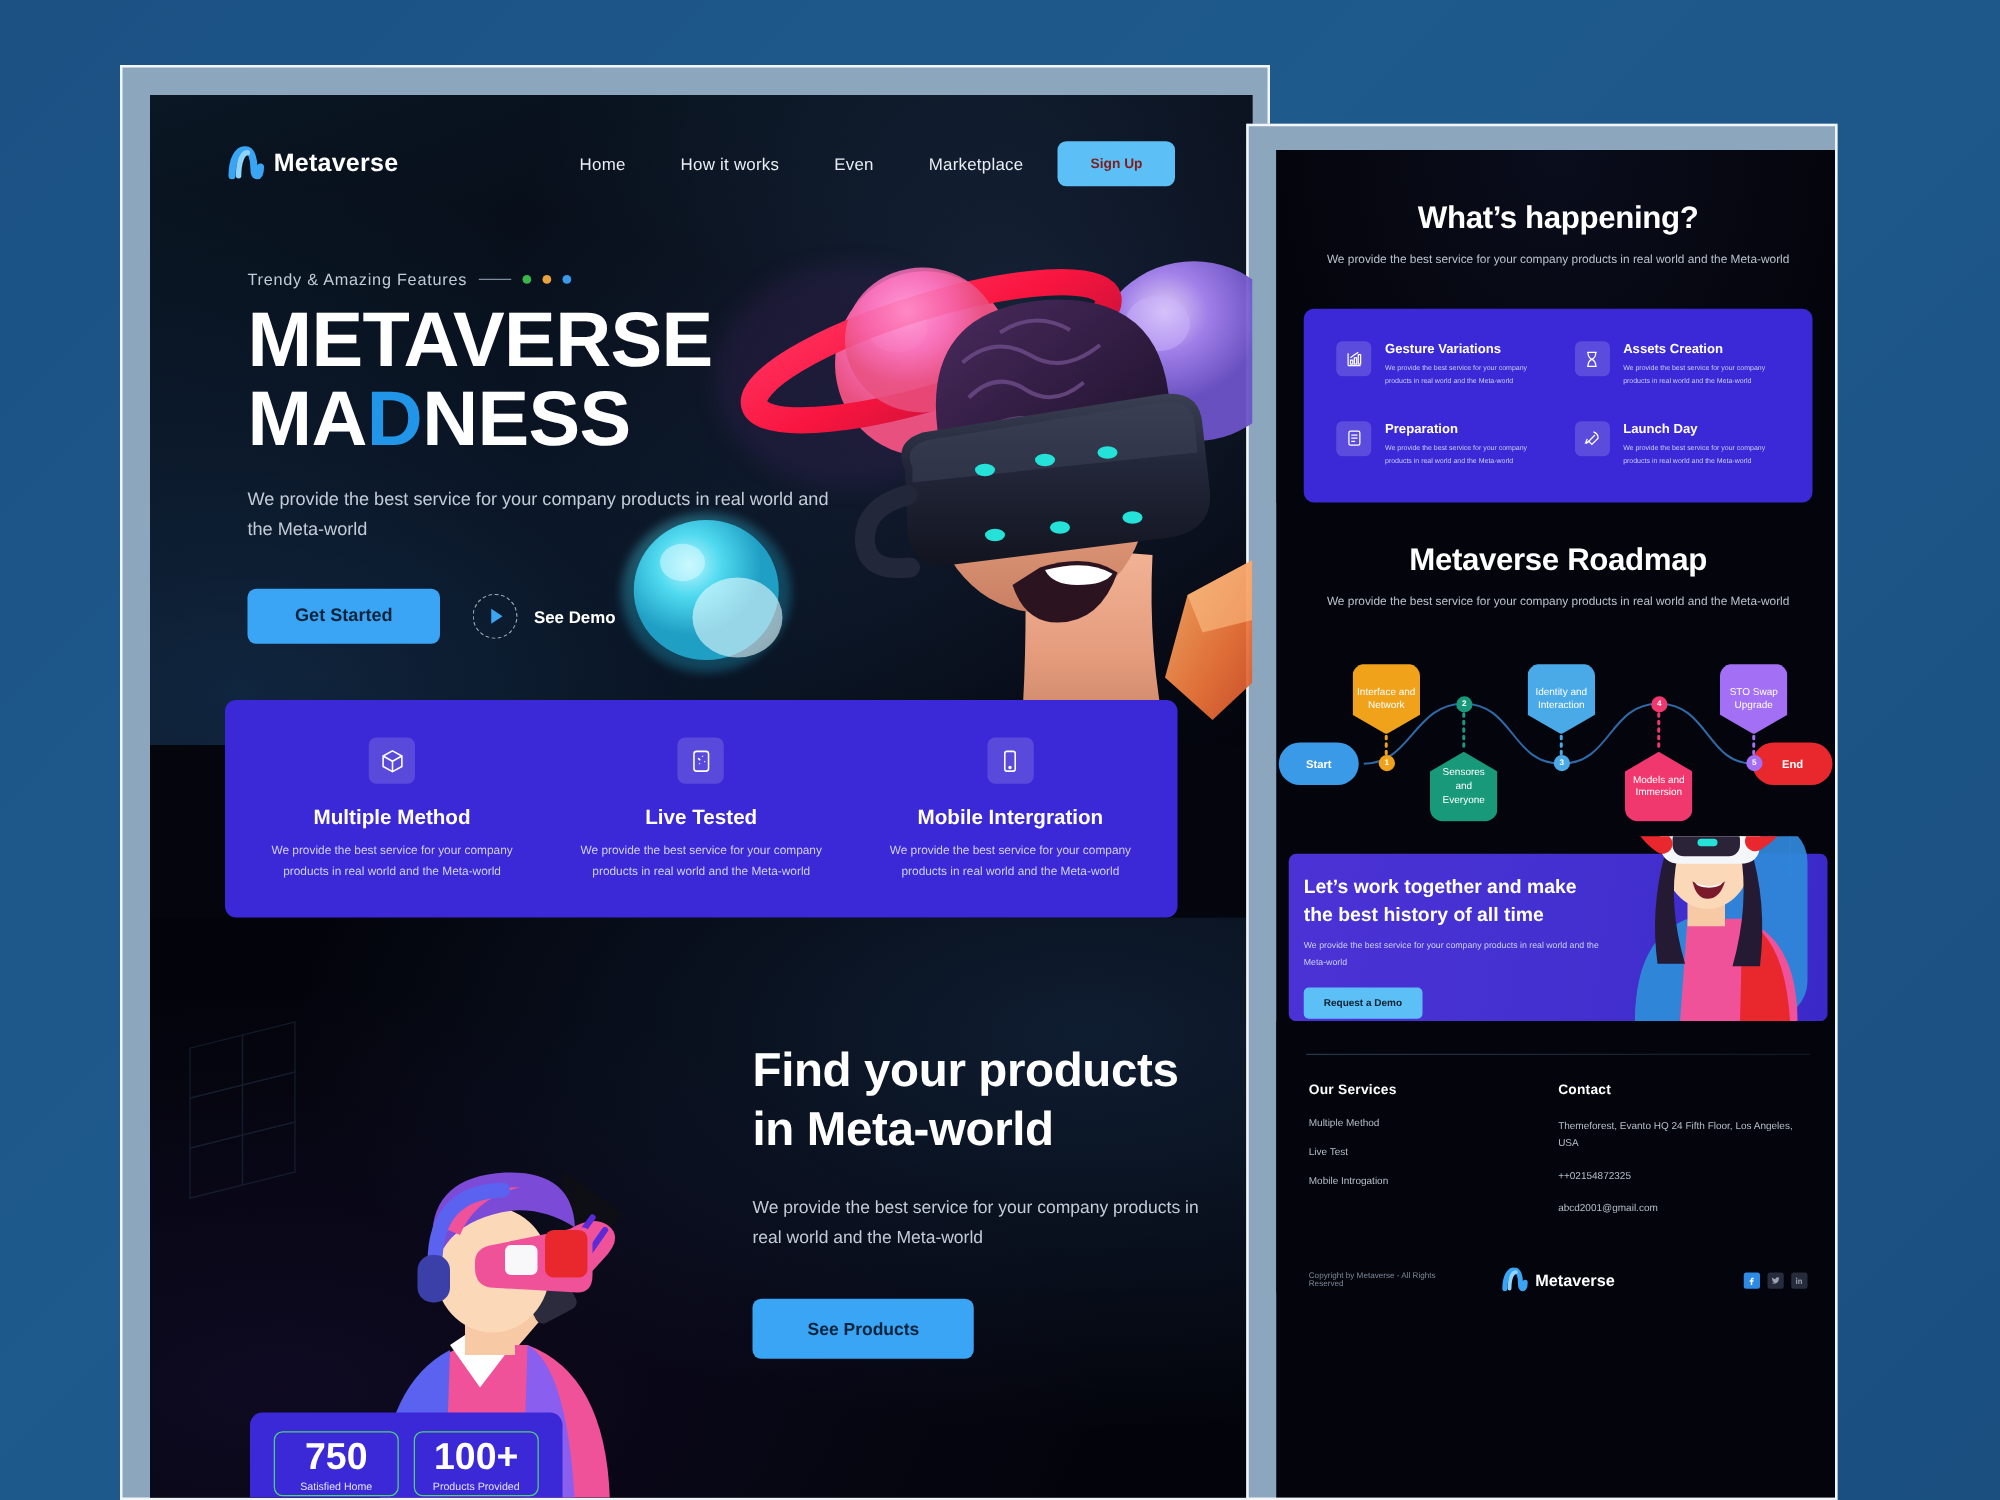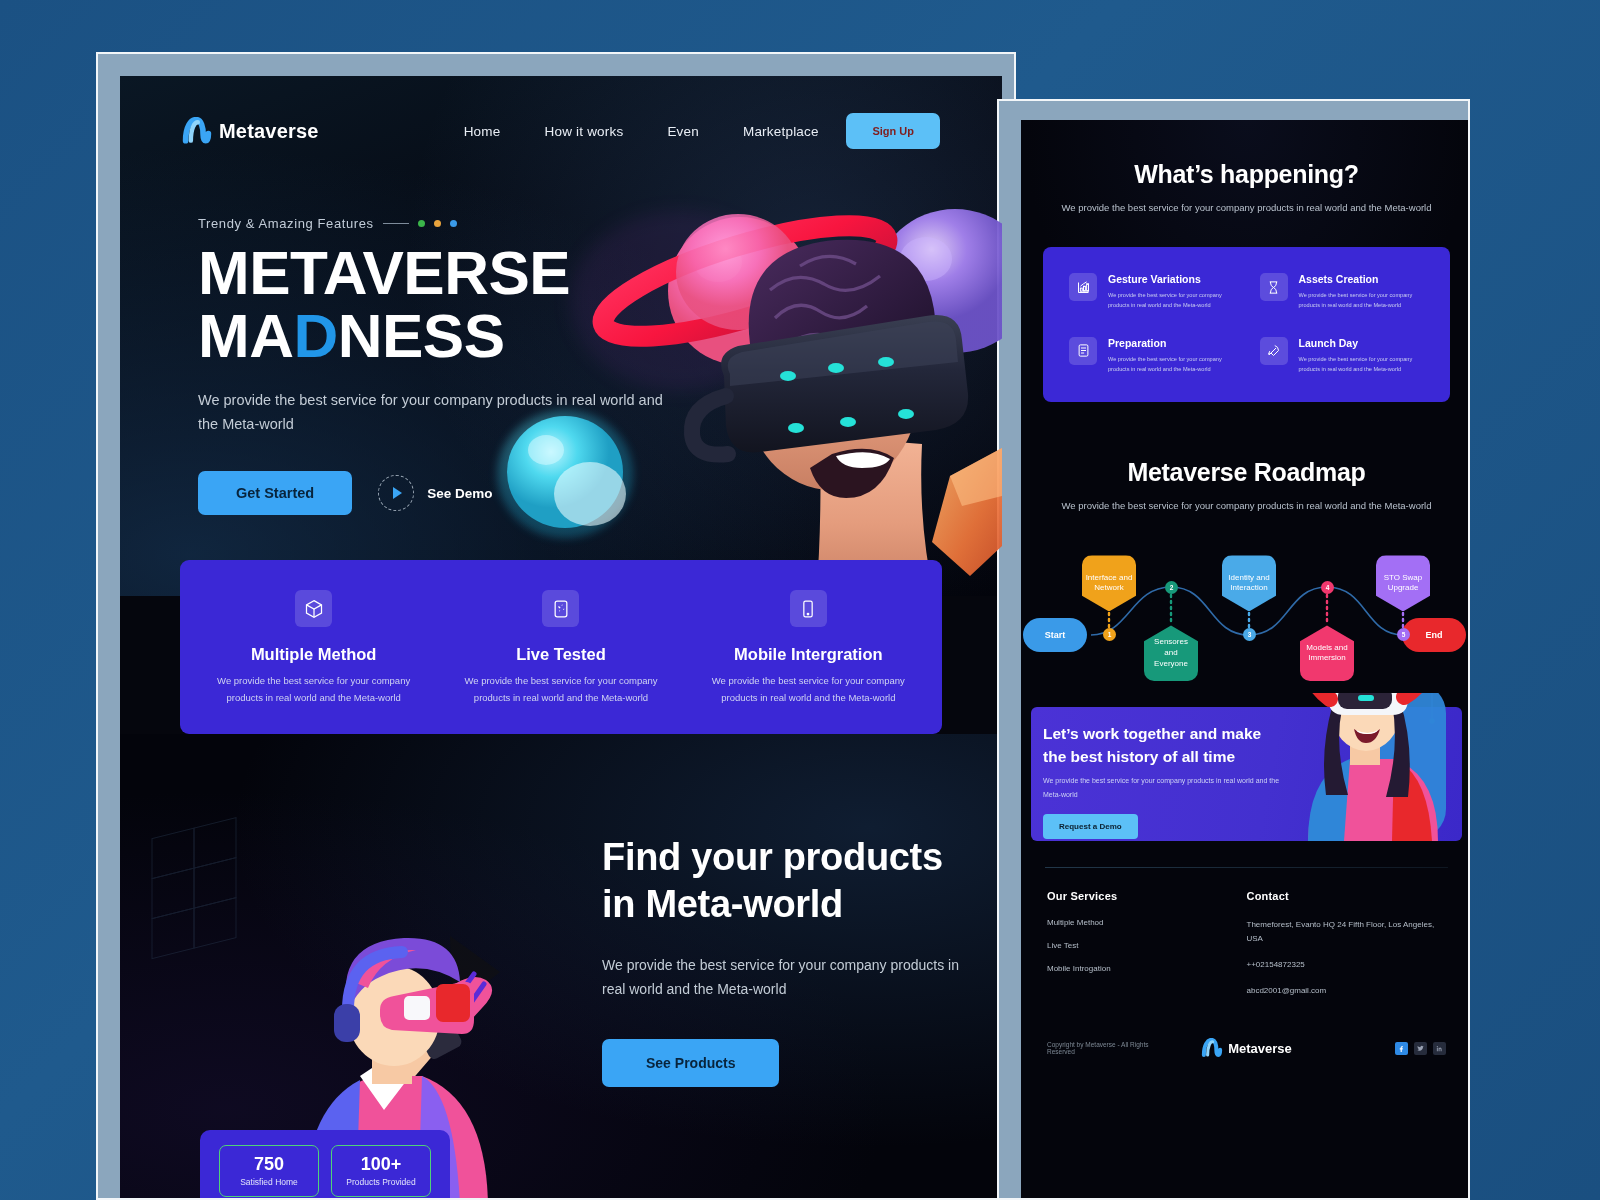--- a/index.html
+++ b/index.html
@@ -120,21 +120,21 @@
 
   .statbar {
     position: absolute; left: 80px; bottom: 0; width: 250px; height: 74px;
     background: #3b28d6; border-radius: 10px 10px 0 0;
     display: flex; gap: 12px; align-items: center; justify-content: center; padding-top: 8px;
   }
   .stat {
     border: 1.4px solid #4fd17a; border-radius: 7px; width: 100px; height: 52px;
     display: flex; flex-direction: column; align-items: center; justify-content: center;
   }
-  .stat-num { color: #fff; font-size: 18px; font-weight: bold; line-height: 1.1; }
+  .stat-num { color: #fff; font-size: 30px; font-weight: bold; line-height: 1.1; }
   .stat-lbl { color: #e2e4fb; font-size: 8.5px; margin-top: 2px; }
 
   
   .rp { background: #04050c; }
   .rsec-happen {
     padding: 40px 0 0; text-align: center;
     background: radial-gradient(ellipse at 50% 0%, #0a0d1c 0%, #04050c 70%);
   }
   .h3 { color: #fff; font-size: 25px; font-weight: bold; letter-spacing: -.3px; }
   .rsub { color: #b9c2cd; font-size: 9.5px; line-height: 1.9; margin-top: 10px; }
@@ -144,21 +144,21 @@
     gap: 26px 26px; text-align: left;
   }
   .hc { display: flex; gap: 11px; }
   .hc-ico {
     width: 28px; height: 28px; border-radius: 5px; background: rgba(255,255,255,.17);
     flex: 0 0 28px; display: flex; align-items: center; justify-content: center;
   }
   .hc-t { color: #fff; font-size: 10.5px; font-weight: bold; margin-bottom: 5px; }
   .hc-d { color: #c9cdf0; font-size: 5.6px; line-height: 1.85; }
 
-  .rsec-road { padding: 56px 0 0; text-align: center; position: relative; }
+  .rsec-road { padding: 32px 0 0; text-align: center; position: relative; }
   .roadmap { position: relative; height: 150px; margin-top: 28px; }
   .rm-node {
     position: absolute; width: 54px; text-align: center; color: #fff;
     font-size: 8px; line-height: 1.35; font-weight: 500;
     display: flex; align-items: center; justify-content: center; padding: 0 3px;
   }
   .rm-up { border-radius: 10px 10px 0 0; height: 56px; clip-path: polygon(0 0,100% 0,100% 72%,50% 100%,0 72%); }
   .rm-dn { border-radius: 0 0 10px 10px; height: 56px; clip-path: polygon(50% 0,100% 28%,100% 100%,0 100%,0 28%); }
   .rm-cap {
     position: absolute; height: 34px; border-radius: 17px; color: #fff;

